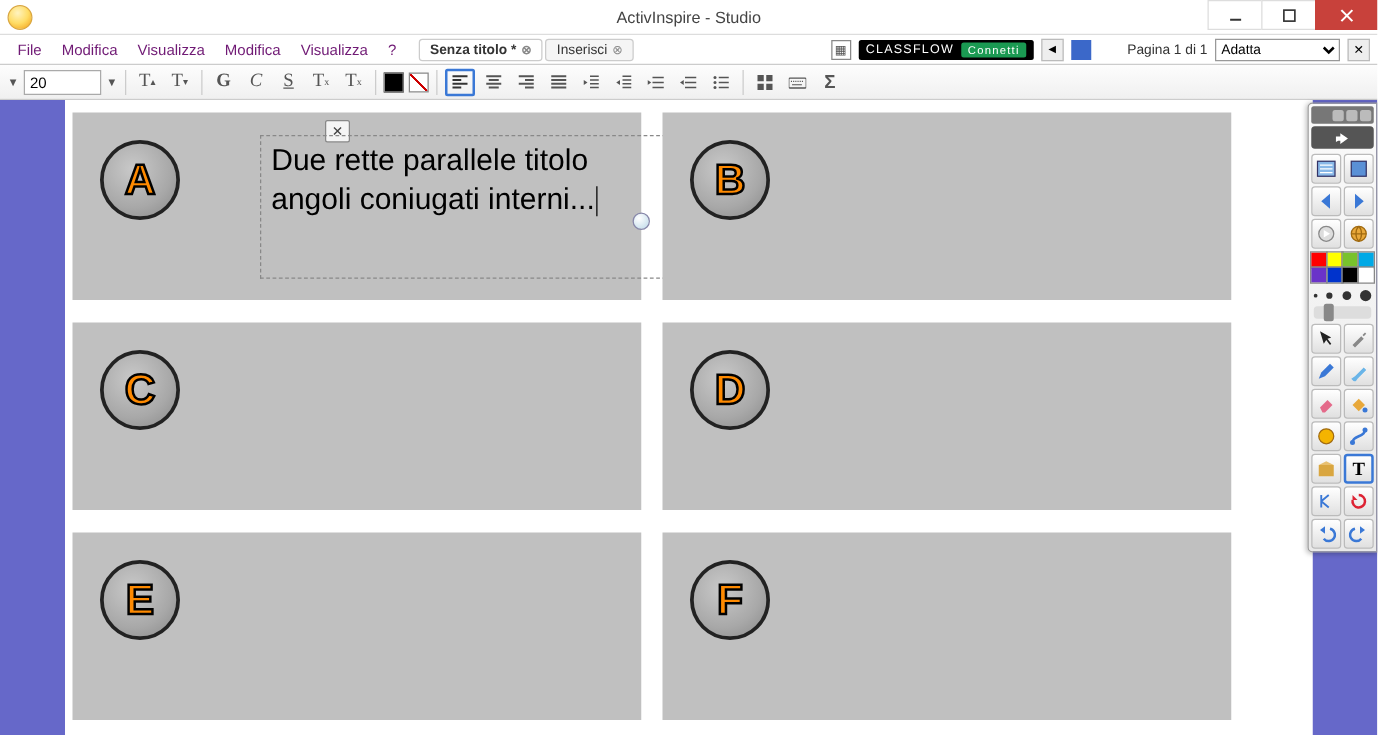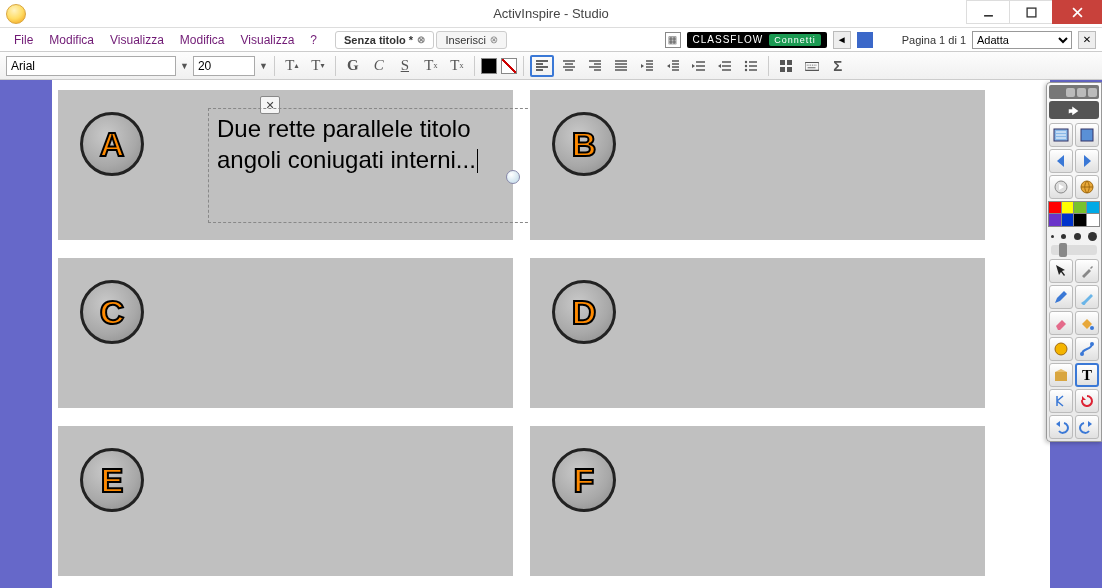--- a/index.html
+++ b/index.html
@@ -130,21 +130,20 @@
     <div class="blue-sq"></div>
     <div class="page-nav">Pagina 1 di 1</div>
     <select class="zoom-select">
       <option>Adatta</option>
     </select>
     <div class="gray-icon-btn">✕</div>
   </div>
 </div>
 
 <div class="toolbar">
-  <input class="font-select" value="Arial" style="">
   <span style="font-size:9px;color:#555">▼</span>
   <input class="size-select" value="20" style="">
   <span style="font-size:9px;color:#555">▼</span>
   <div class="tb-sep"></div>
   <div class="tb-btn">T<sup style="font-size:8px">▴</sup></div>
   <div class="tb-btn">T<sup style="font-size:8px">▾</sup></div>
   <div class="tb-sep"></div>
   <div class="tb-btn" style="font-weight:bold">G</div>
   <div class="tb-btn" style="font-style:italic">C</div>
   <div class="tb-btn" style="text-decoration:underline">S</div>

